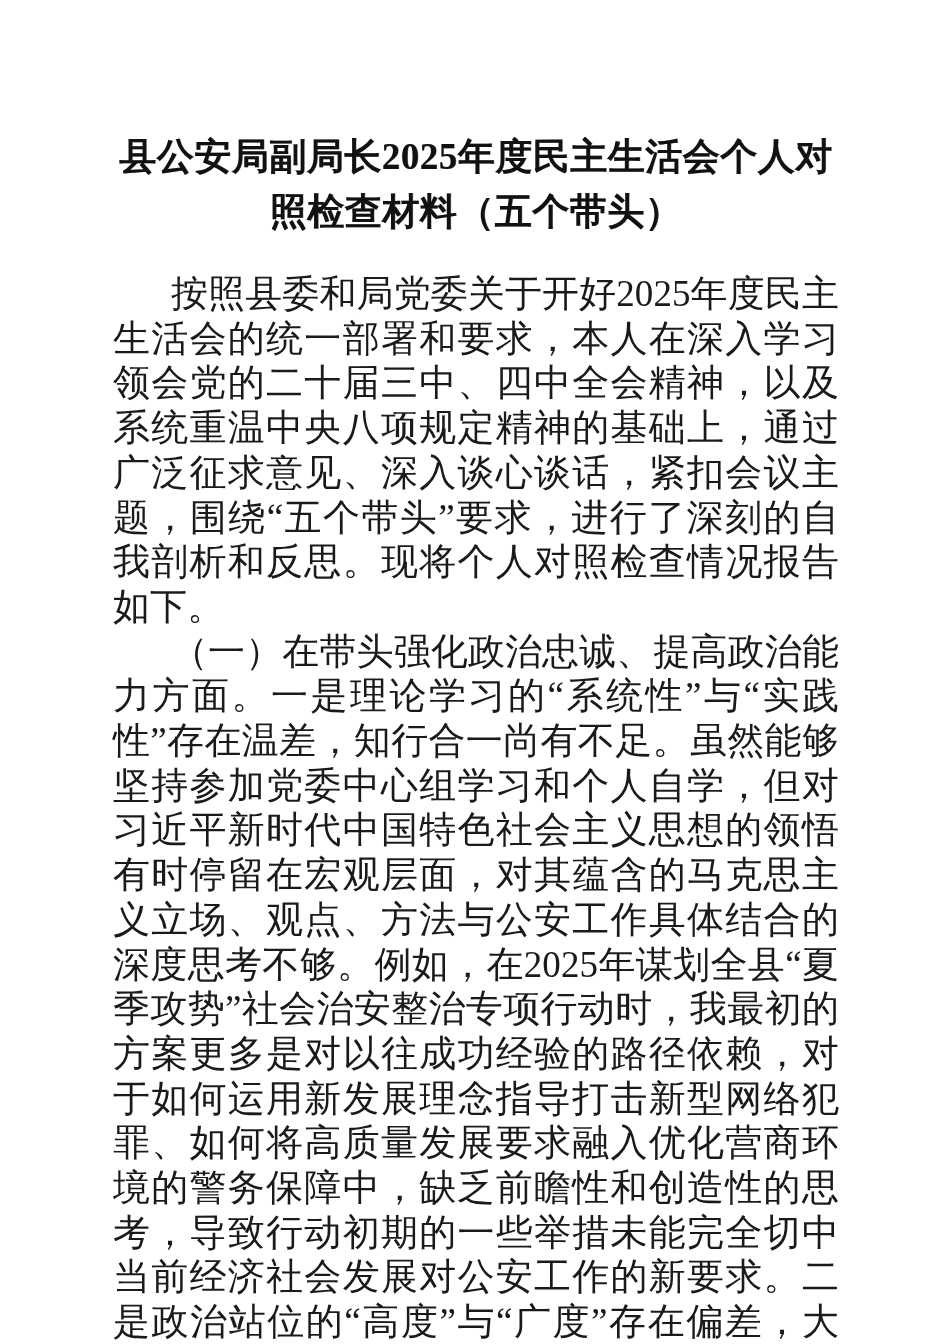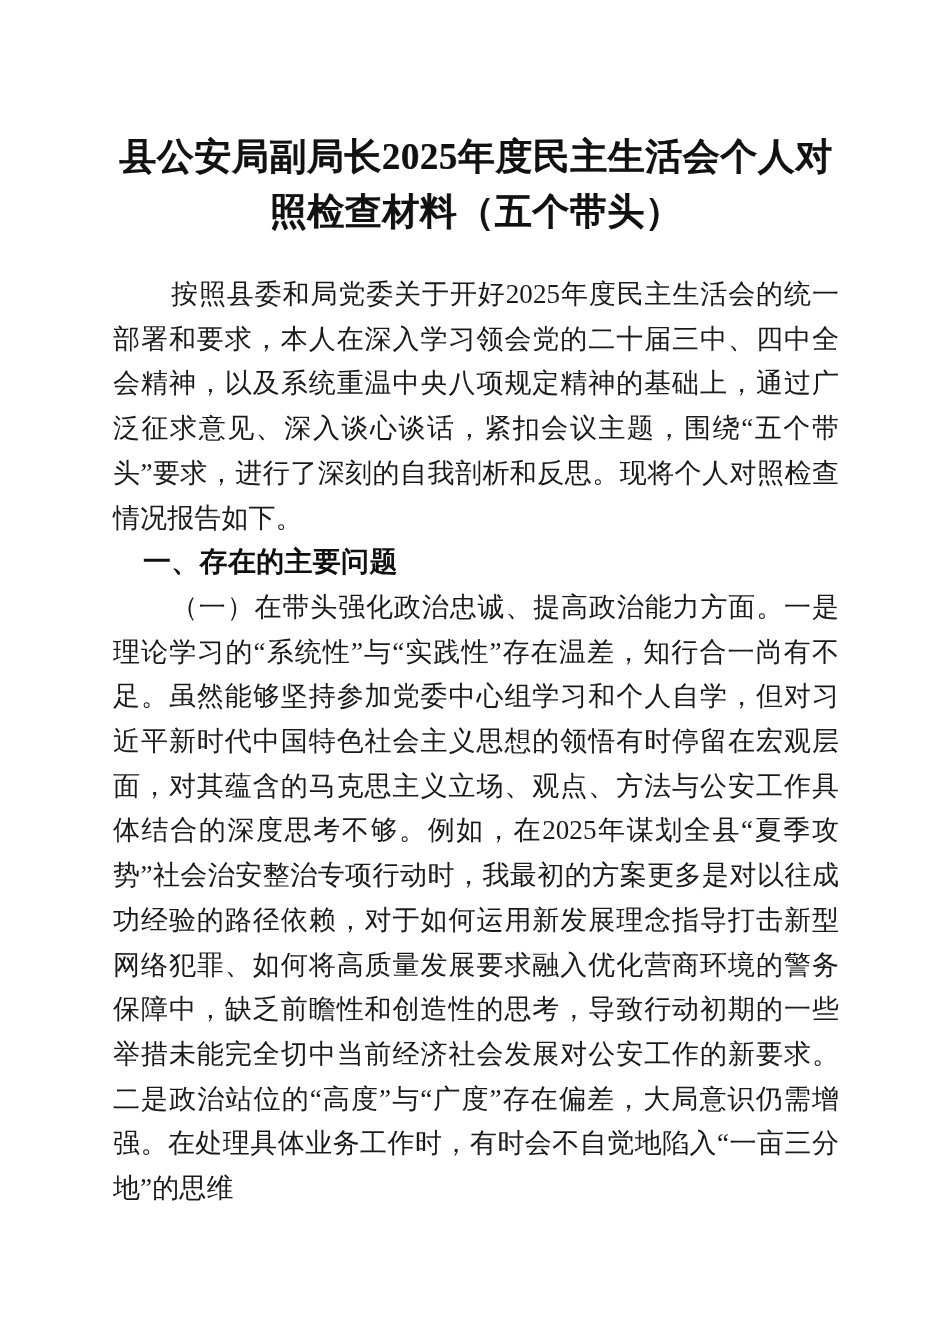--- a/index.html
+++ b/index.html
@@ -55,21 +55,21 @@
     position: absolute;
     top: 272px;
     left: 0;
     width: 726px;
   }
 
   p.para {
     margin: 0;
     padding: 0;
     font-family: "Liberation Serif", "DejaVu Serif", serif;
-    font-size: 27px;
+    font-size: 37px;
     line-height: 44.7px;
     text-align: justify;
     text-align-last: left;
     text-justify: inter-character;
     letter-spacing: 0.1px;
     color: #1a1a1a;
     font-weight: 400;
   }
 
   p.para.indent {
@@ -93,20 +93,19 @@
 
 <div class="page">
   <div class="content">
 
     <h1 class="doc-title">县公安局副局长2025年度民主生活会个人对照检查材料（五个带头）</h1>
 
     <div class="body-block">
 
       <p class="para indent">按照县委和局党委关于开好2025年度民主生活会的统一部署和要求，本人在深入学习领会党的二十届三中、四中全会精神，以及系统重温中央八项规定精神的基础上，通过广泛征求意见、深入谈心谈话，紧扣会议主题，围绕“五个带头”要求，进行了深刻的自我剖析和反思。现将个人对照检查情况报告如下。</p>
 
-      <h2 class="section-heading">一、存在的主要问题</h2>
 
       <p class="para indent">（一）在带头强化政治忠诚、提高政治能力方面。一是理论学习的“系统性”与“实践性”存在温差，知行合一尚有不足。虽然能够坚持参加党委中心组学习和个人自学，但对习近平新时代中国特色社会主义思想的领悟有时停留在宏观层面，对其蕴含的马克思主义立场、观点、方法与公安工作具体结合的深度思考不够。例如，在2025年谋划全县“夏季攻势”社会治安整治专项行动时，我最初的方案更多是对以往成功经验的路径依赖，对于如何运用新发展理念指导打击新型网络犯罪、如何将高质量发展要求融入优化营商环境的警务保障中，缺乏前瞻性和创造性的思考，导致行动初期的一些举措未能完全切中当前经济社会发展对公安工作的新要求。二是政治站位的“高度”与“广度”存在偏差，大局意识仍需增强。在处理具体业务工作时，有时会不自觉地陷入“一亩三分地”的思维</p>
 
     </div>
 
   </div>
 </div>
 
 </body></html>

